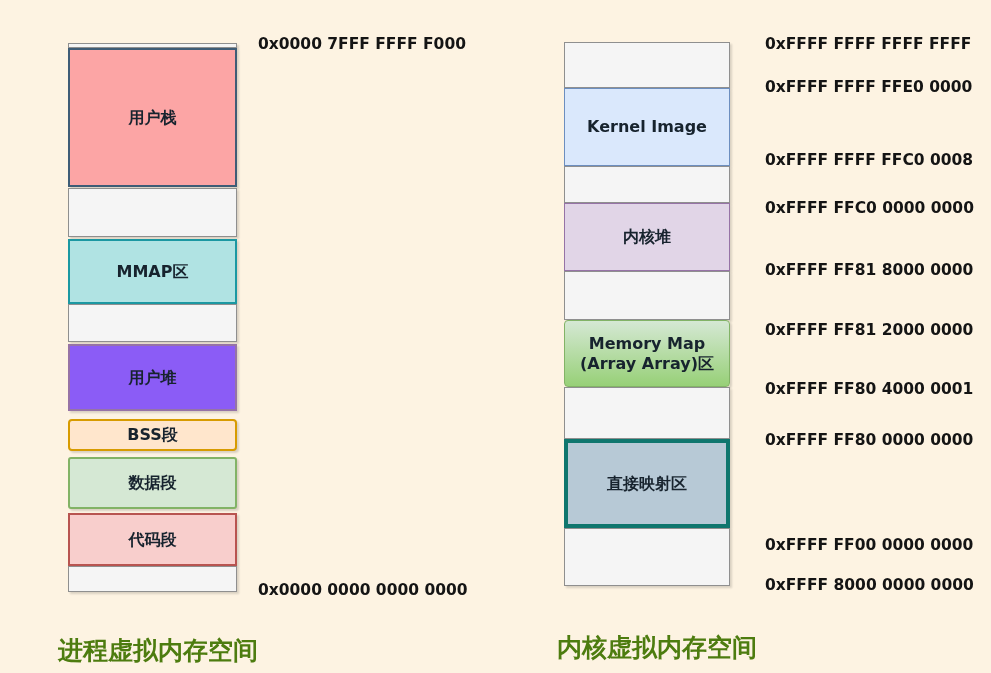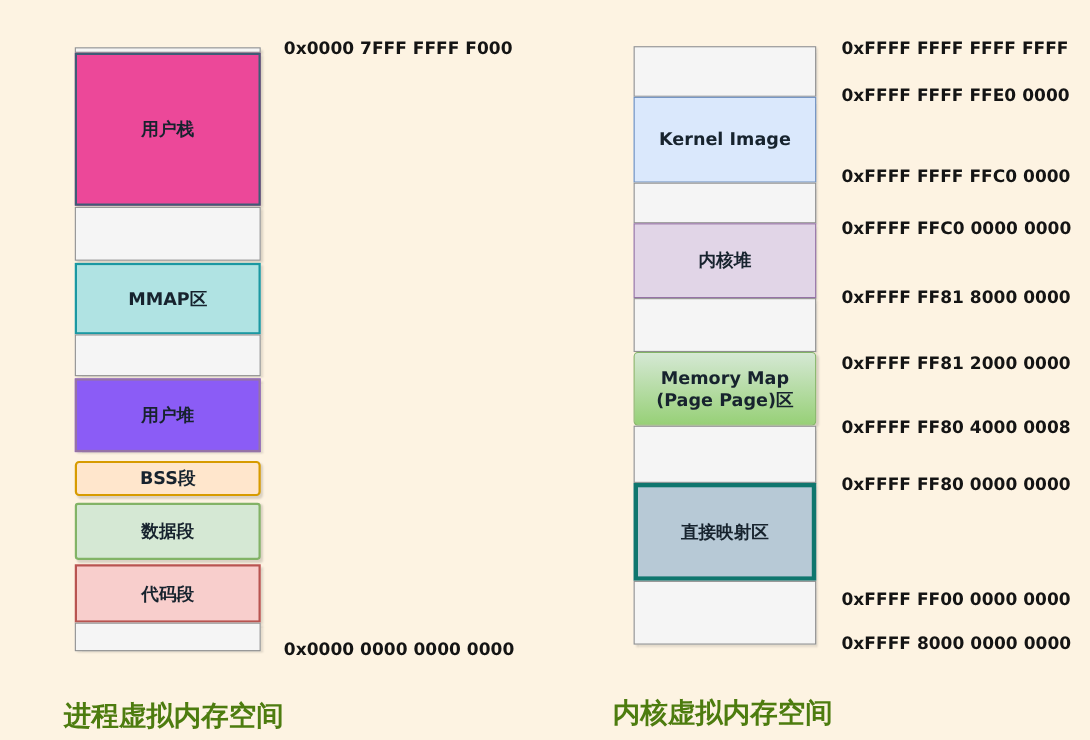--- a/index.html
+++ b/index.html
@@ -27,21 +27,21 @@
     text-align: center;
     line-height: 1.25;
     box-shadow: 2px 2px 2px rgba(0,0,0,0.14);
   }
   .gap-block {
     background: #f5f5f5;
     border: 1px solid #8f8f8f;
   }
   
   .b-strip      { top: 0;     height: 5px; }
-  .b-user-stack { top: 5px;   height: 139px; background: #ec4899; border: 2px solid #3e5c76; }
+  .b-user-stack { top: 5px;   height: 139px; background: #fca5a5; border: 2px solid #3e5c76; }
   .b-gap1       { top: 145px; height: 49px; }
   .b-mmap       { top: 196px; height: 65px; background: #b0e3e3; border: 2px solid #1b98a2; }
   .b-gap2       { top: 261px; height: 38px; }
   .b-user-heap  { top: 301px; height: 67px; background: #8b5cf6; border: 2px solid #9673a6; }
   .b-bss        { top: 376px; height: 32px; background: #ffe6cc; border: 2px solid #d79b00; border-radius: 4px; }
   .b-data       { top: 414px; height: 52px; background: #d5e8d4; border: 2px solid #82b366; border-radius: 3px; }
   .b-code       { top: 470px; height: 53px; background: #f8cecc; border: 2px solid #b85450; }
   .b-gapbottom  { top: 523px; height: 26px; }
   
   .b-kgap-a      { top: 0;     height: 46px; }
@@ -98,47 +98,47 @@
       <span>代码段</span>
     </div>
     <div class="block gap-block b-gapbottom"></div>
   </div>
 
   <div class="addr" style="left:258px; top:35px;">0x0000 7FFF FFFF F000</div>
   <div class="addr" style="left:258px; top:581px;">0x0000 0000 0000 0000</div>
 
   <div class="title" style="left:58px; top:634px;">进程虚拟内存空间</div>
 
-  <div class="col" style="left:564px; top:42px; width:166px; height:496px;margin-left:12px;">
+  <div class="col" style="left:564px; top:42px; width:166px; height:496px;">
     <div class="block gap-block b-kgap-a"></div>
     <div class="block b-kernel-img">
       <span>Kernel Image</span>
     </div>
     <div class="block gap-block b-kgap-b"></div>
     <div class="block b-kernel-heap">
       <span>内核堆</span>
     </div>
     <div class="block gap-block b-kgap-c"></div>
     <div class="block b-memmap">
       <span>Memory Map</span>
-      <span>(Page Page)区</span>
+      <span>(Array Array)区</span>
     </div>
     <div class="block gap-block b-kgap-d"></div>
     <div class="block b-direct-map">
       <span>直接映射区</span>
     </div>
     <div class="block gap-block b-kgap-e"></div>
   </div>
 
   <div class="addr" style="left:765px; top:35px;">0xFFFF FFFF FFFF FFFF</div>
   <div class="addr" style="left:765px; top:78px;">0xFFFF FFFF FFE0 0000</div>
-  <div class="addr" style="left:765px; top:151px;">0xFFFF FFFF FFC0 0000</div>
+  <div class="addr" style="left:765px; top:151px;">0xFFFF FFFF FFC0 0008</div>
   <div class="addr" style="left:765px; top:199px;">0xFFFF FFC0 0000 0000</div>
   <div class="addr" style="left:765px; top:261px;">0xFFFF FF81 8000 0000</div>
   <div class="addr" style="left:765px; top:321px;">0xFFFF FF81 2000 0000</div>
-  <div class="addr" style="left:765px; top:380px;">0xFFFF FF80 4000 0008</div>
+  <div class="addr" style="left:765px; top:380px;">0xFFFF FF80 4000 0001</div>
   <div class="addr" style="left:765px; top:431px;">0xFFFF FF80 0000 0000</div>
   <div class="addr" style="left:765px; top:520px;margin-top:16px;">0xFFFF FF00 0000 0000</div>
   <div class="addr" style="left:765px; top:576px;text-align:center;">0xFFFF 8000 0000 0000</div>
 
   <div class="title" style="left:557px; top:631px;">内核虚拟内存空间</div>
 
 </div>
 
 </body></html>

